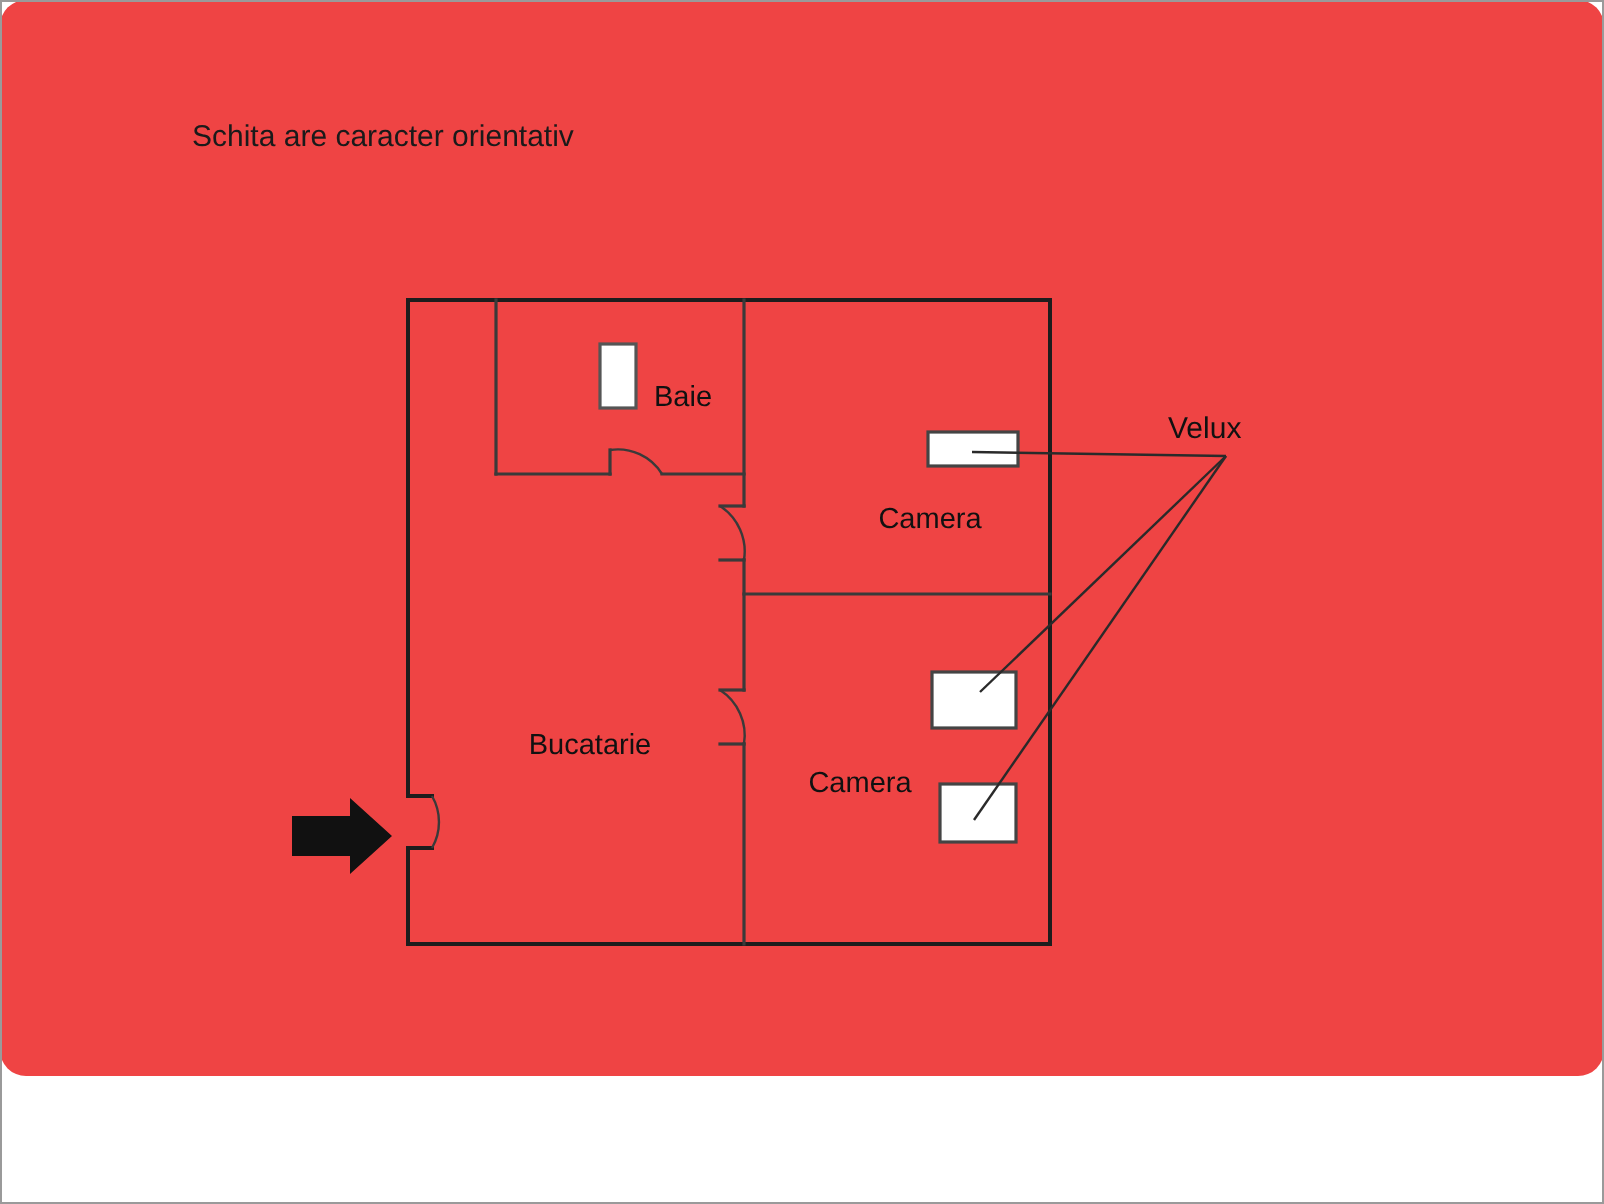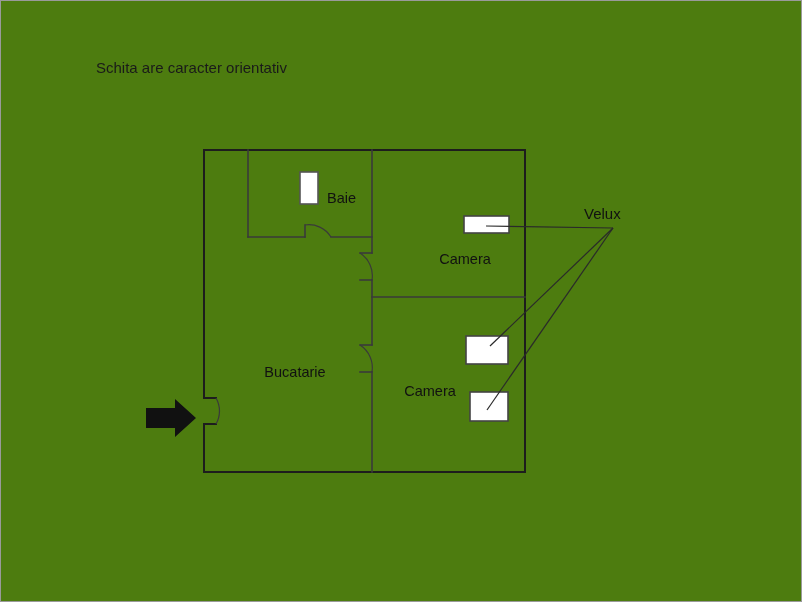--- a/index.html
+++ b/index.html
@@ -9,23 +9,24 @@
   }
   body {
     width: 802px;
     height: 602px;
     font-family: "Liberation Sans", sans-serif;
     overflow: hidden;
   }
   #page {
     position: relative;
     width: 802px;
-    height: 602px;
-    background: #4d7c0f;
+    height: 538px;
+    background: #ef4444;
     box-sizing: border-box;
+    border-radius: 13px;
   }
   #frame-border {
     position: absolute;
     left: 0;
     top: 0;
     width: 802px;
     height: 602px;
     border: 1px solid #9a9a9a;
     box-sizing: border-box;
     pointer-events: none;

